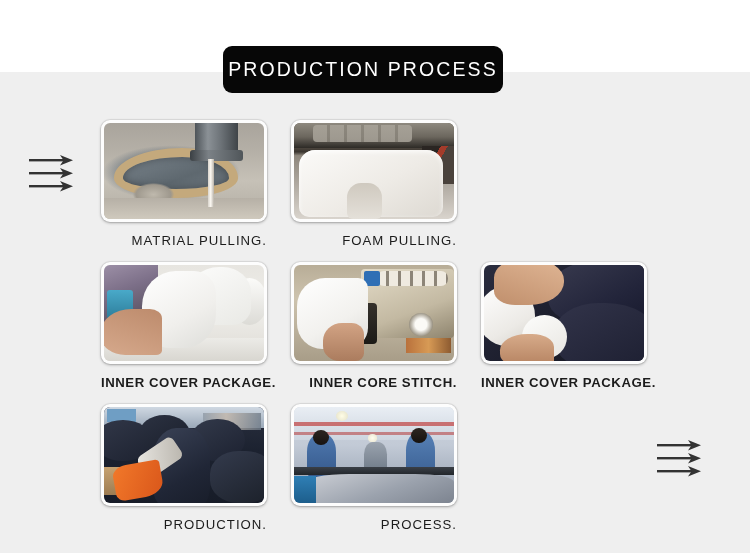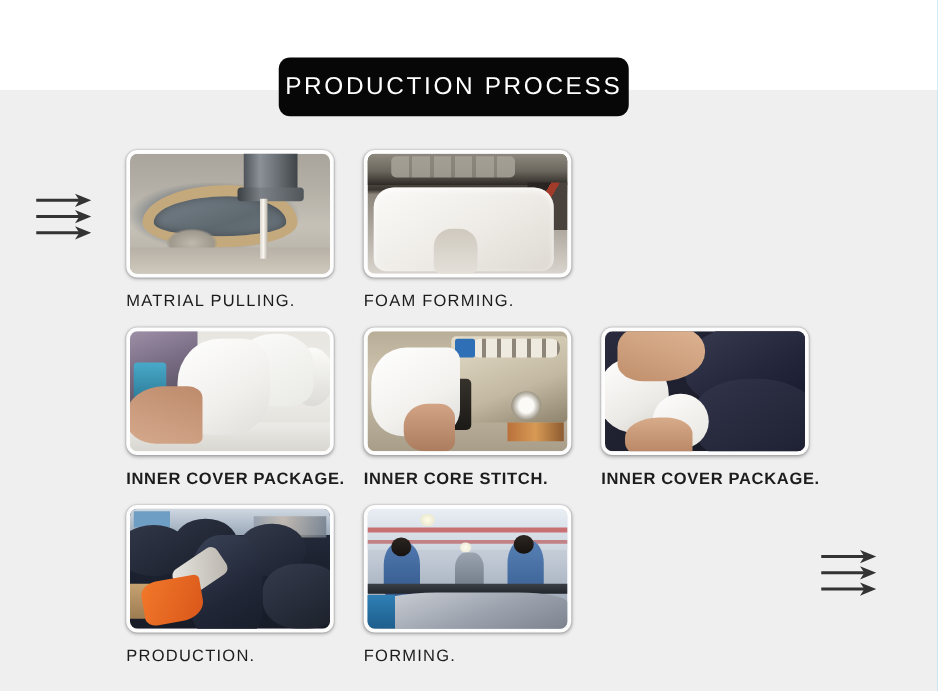--- a/index.html
+++ b/index.html
@@ -5,21 +5,21 @@
   * { box-sizing: border-box; margin: 0; padding: 0; }
   html, body {
     width: 750px; height: 553px;
     font-family: "Liberation Sans", sans-serif;
     background: #ffffff;
     overflow: hidden;
   }
   #page {
     position: relative;
     width: 750px; height: 553px;
-    background: #0ea5e9;
+    background: #ef4444;
   }
   .top-white {
     position: absolute; left: 0; top: 0;
     width: 750px; height: 72px;
     background: #ffffff;
   }
   .gray-area {
     position: absolute; left: 0; top: 72px;
     width: 750px; height: 481px;
     background: #efefef;
@@ -74,21 +74,21 @@
   .thumb {
     position: relative;
     width: 160px; height: 96px;
     border-radius: 6px;
     overflow: hidden;
     background: #bbb;
   }
   .lbl {
     display: block;
     width: 100%;
-    text-align: left;
+    text-align: right;
     margin-top: 11px;
     font-size: 13.2px;
     color: #1c1c1c;
     letter-spacing: 1.0px;
     white-space: nowrap;
     font-family: "Liberation Sans", sans-serif;
   }
   .lbl.wide { font-size: 13.2px; letter-spacing: 0.3px; margin-left: -42px; width: 250px; }
   .lbl.w2 { letter-spacing: 0.55px; font-weight: bold; }
 
@@ -391,21 +391,21 @@
           <div class="thumb">
             <div class="p2">
               <div class="layer mach-top"></div>
               <div class="layer mach-grid"></div>
               <div class="layer cable"></div>
               <div class="layer foam"></div>
               <div class="layer notch"></div>
             </div>
           </div>
         </div>
-        <span class="lbl">FOAM FORMING.</span>
+        <span class="lbl">FOAM PULLING.</span>
       </div>
 
 
     </div>
 
     <div class="row">
 
       <div class="cell c0">
         <div class="thumb-wrap">
           <div class="thumb">
@@ -495,20 +495,20 @@
               <div class="layer w1h"></div>
               <div class="layer w2"></div>
               <div class="layer w2h"></div>
               <div class="layer w3"></div>
               <div class="layer belt"></div>
               <div class="layer stack"></div>
               <div class="layer blue-bin"></div>
             </div>
           </div>
         </div>
-        <span class="lbl">FORMING.</span>
+        <span class="lbl">PROCESS.</span>
       </div>
 
 
     </div>
 
   </div>
 </div>
 
 </body></html>

